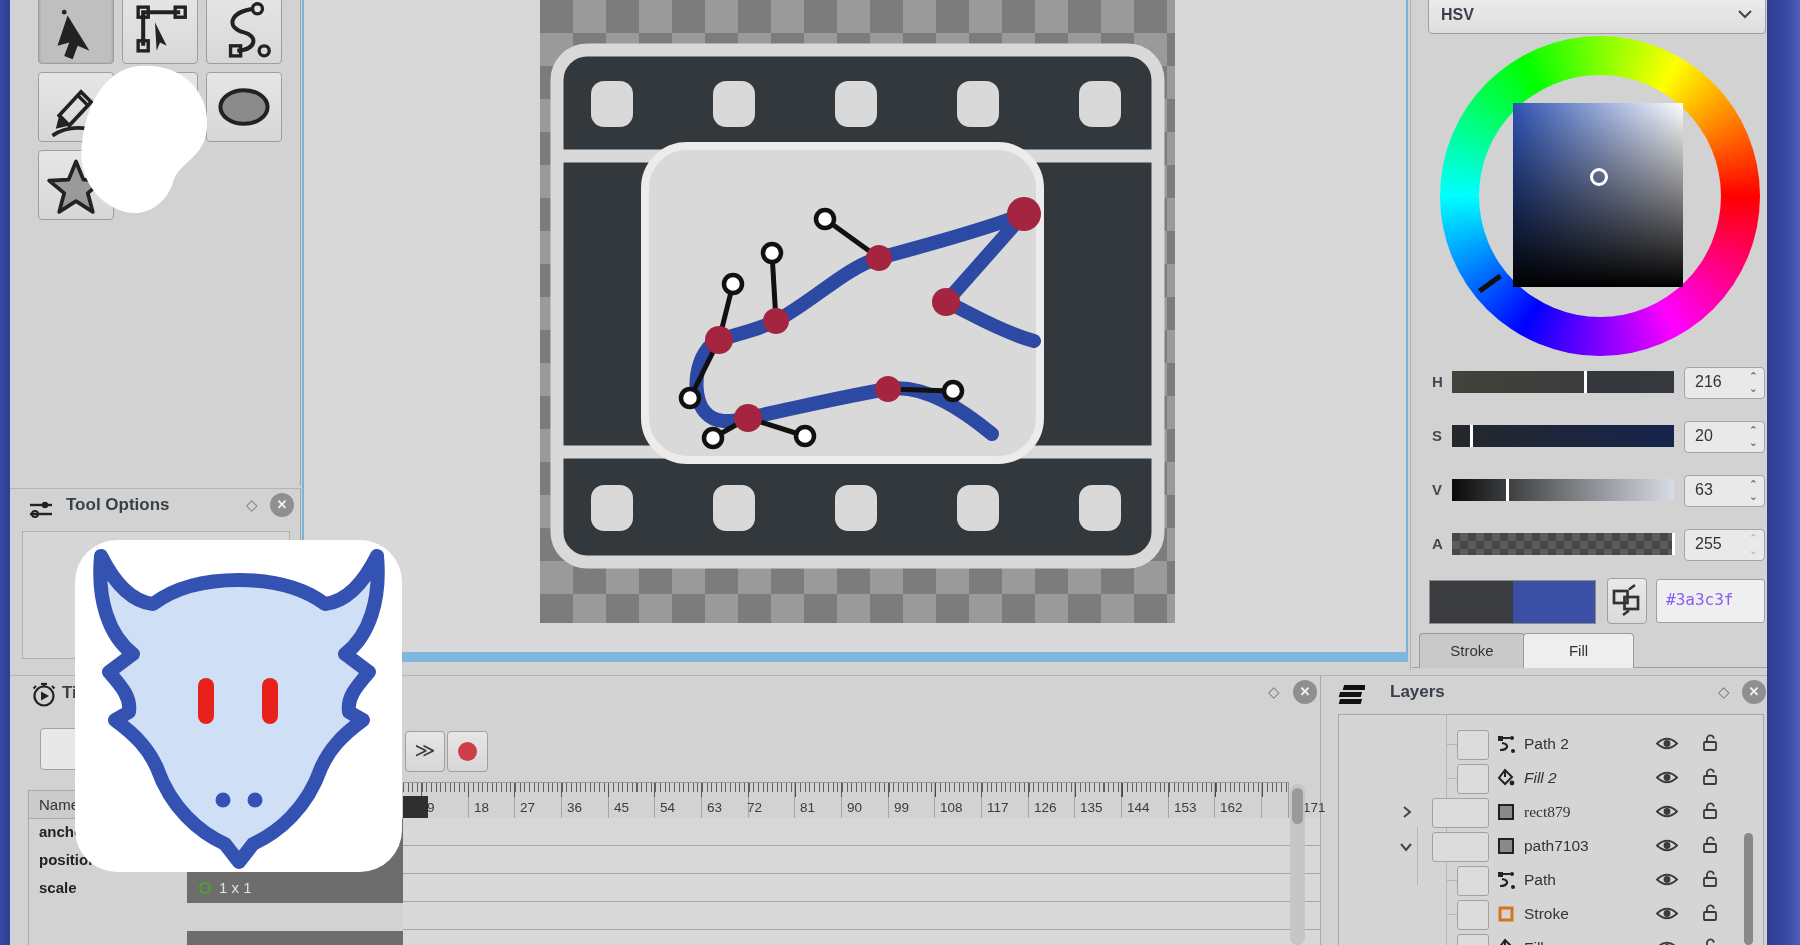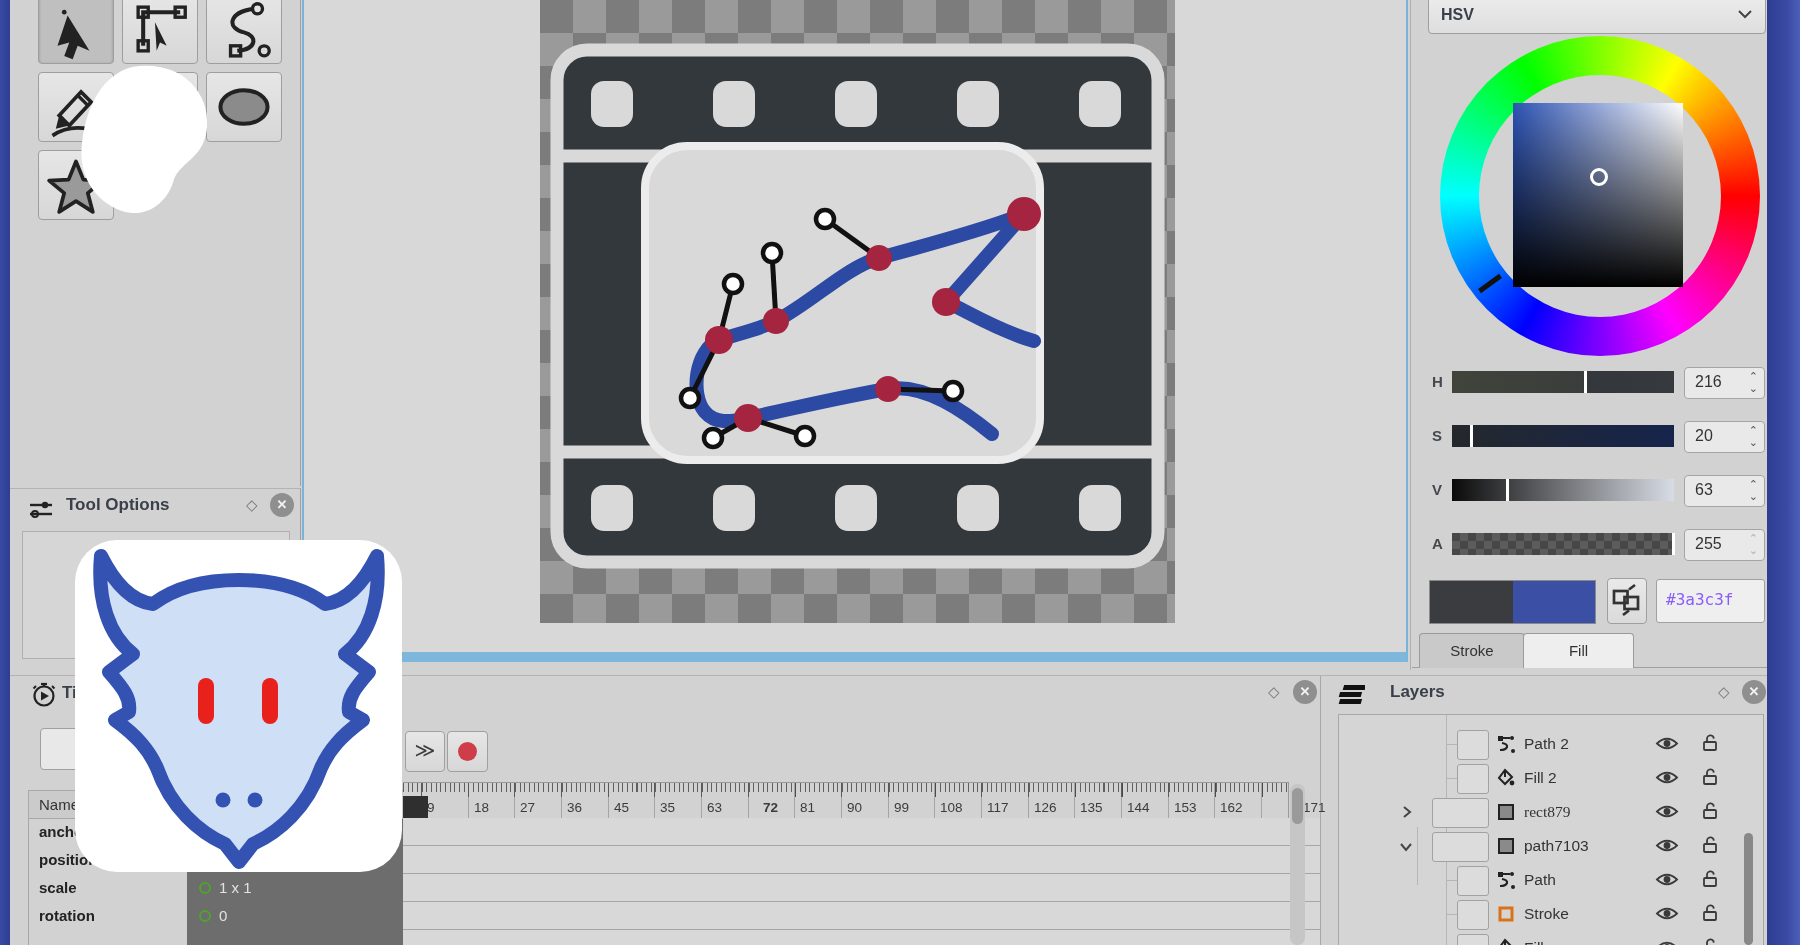--- a/index.html
+++ b/index.html
@@ -277,26 +277,20 @@
         <div class="abs" style="left:158px;top:0;width:217px;height:28px;background:#6d6d6d;">
           <span style="position:absolute;left:12px;top:4px;"><span class="kf-dot"></span><span class="prop-value">0 x 101.555</span></span>
         </div>
       </div>
       <div class="abs" style="left:0;top:84px;width:375px;height:28px;">
         <span class="prop-label" style="position:absolute;left:10px;top:4px;">scale</span>
         <div class="abs" style="left:158px;top:0;width:217px;height:28px;background:#6d6d6d;">
           <span style="position:absolute;left:12px;top:4px;"><span class="kf-dot"></span><span class="prop-value">1 x 1</span></span>
         </div>
       </div>
-      <div class="abs" style="left:0;top:112px;width:375px;height:28px;">
-        <span class="prop-label" style="position:absolute;left:10px;top:4px;">rotation</span>
-        <div class="abs" style="left:158px;top:0;width:217px;height:28px;background:#6d6d6d;">
-          <span style="position:absolute;left:12px;top:4px;"><span class="kf-dot"></span><span class="prop-value">0</span></span>
-        </div>
-      </div>
       <div class="abs" style="left:0;top:140px;width:375px;height:15px;">
         <div class="abs" style="left:158px;top:0;width:217px;height:15px;background:#6d6d6d;"></div>
       </div>
     </div>
 
     <div class="abs" style="left:393px;top:106px;width:885px;height:36px;background:#d2d2d2;border:1px solid #999;border-left:none;">
       <div class="abs" style="left:0;top:0;width:885px;height:9px;
            background:repeating-linear-gradient(90deg,#606060 0 1px,transparent 1px 4.67px);"></div>
       <div class="abs" style="left:18px;top:0;width:867px;height:14px;
            background:repeating-linear-gradient(90deg,#4a4a4a 0 1px,transparent 1px 46.7px);"></div>
@@ -317,23 +311,23 @@
       <div class="cell-sep" style="left:671px;"></div>
         <div class="cell-sep" style="left:718px;"></div>
       <div class="cell-sep" style="left:765px;"></div>
         <div class="cell-sep" style="left:811px;"></div>
       <div class="cell-sep" style="left:858px;"></div>
       <span class="rulnum" style="left:24px;">9</span>
       <span class="rulnum" style="left:71px;">18</span>
       <span class="rulnum" style="left:117px;">27</span>
       <span class="rulnum" style="left:164px;">36</span>
       <span class="rulnum" style="left:211px;">45</span>
-      <span class="rulnum" style="left:257px;">35</span>
+      <span class="rulnum" style="left:257px;">54</span>
       <span class="rulnum" style="left:304px;">63</span>
-      <span class="rulnum" style="left:360px;font-weight:bold;">72</span>
+      <span class="rulnum" style="left:344px;">72</span>
       <span class="rulnum" style="left:397px;">81</span>
       <span class="rulnum" style="left:444px;">90</span>
       <span class="rulnum" style="left:491px;">99</span>
       <span class="rulnum" style="left:537px;">108</span>
       <span class="rulnum" style="left:584px;">117</span>
       <span class="rulnum" style="left:631px;">126</span>
       <span class="rulnum" style="left:677px;">135</span>
       <span class="rulnum" style="left:724px;">144</span>
       <span class="rulnum" style="left:771px;">153</span>
       <span class="rulnum" style="left:817px;">162</span>
@@ -379,21 +373,21 @@
         <svg class="abs" style="left:316px;top:8px;" width="24" height="15" viewBox="0 0 24 15">
           <path d="M2,7.5 Q12,-2 22,7.5 Q12,17 2,7.5 Z" fill="none" stroke="#3a3a3a" stroke-width="1.8"></path>
           <circle cx="12" cy="7.5" r="3.4" fill="#3a3a3a"></circle>
         </svg>
         <svg class="abs" style="left:362px;top:5px;" width="18" height="20" viewBox="0 0 18 20">
           <rect x="3" y="9" width="12" height="8" rx="1" fill="none" stroke="#3a3a3a" stroke-width="1.8"></rect>
           <path d="M6,9 V6 a3.4,3.4 0 0 1 6.8,-0.4" fill="none" stroke="#3a3a3a" stroke-width="1.8"></path>
         </svg>
       </div>
 
-      <div class="abs" style="left:0;top:47px;width:422px;height:34px;">
+      <div class="abs" style="left:0;top:47px;width:422px;height:34px;font-style:italic;">
         <div class="treeline abs" style="left:107px;top:16px;width:11px;height:1px;"></div>
         <div class="thumb abs" style="left:118px;top:2px;width:30px;height:28px;"></div>
         <svg class="abs" style="left:157px;top:6px;" width="20" height="20" viewBox="0 0 20 20">
           <path d="M9,2 L16,9 L9,16 L3,10 Z" fill="none" stroke="#222" stroke-width="2"></path>
           <path d="M9,2 L9,9" stroke="#222" stroke-width="2"></path>
           <circle cx="16" cy="15" r="2.4" fill="#222"></circle>
         </svg>
         <span class="lrow-label abs" style="left:185px;top:7px;">Fill 2</span>
         <svg class="abs" style="left:316px;top:8px;" width="24" height="15" viewBox="0 0 24 15">
           <path d="M2,7.5 Q12,-2 22,7.5 Q12,17 2,7.5 Z" fill="none" stroke="#3a3a3a" stroke-width="1.8"></path>

